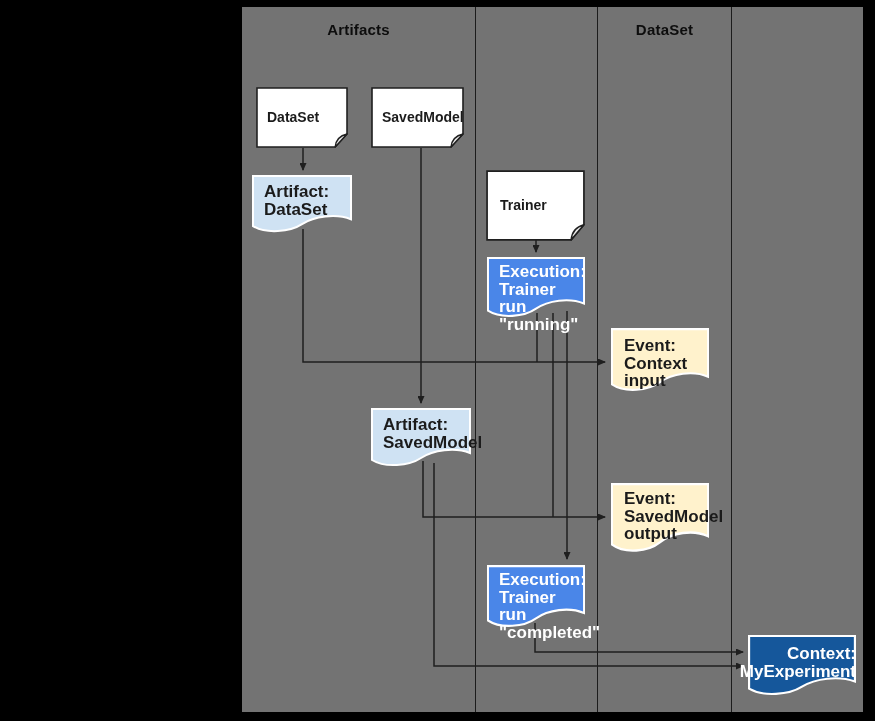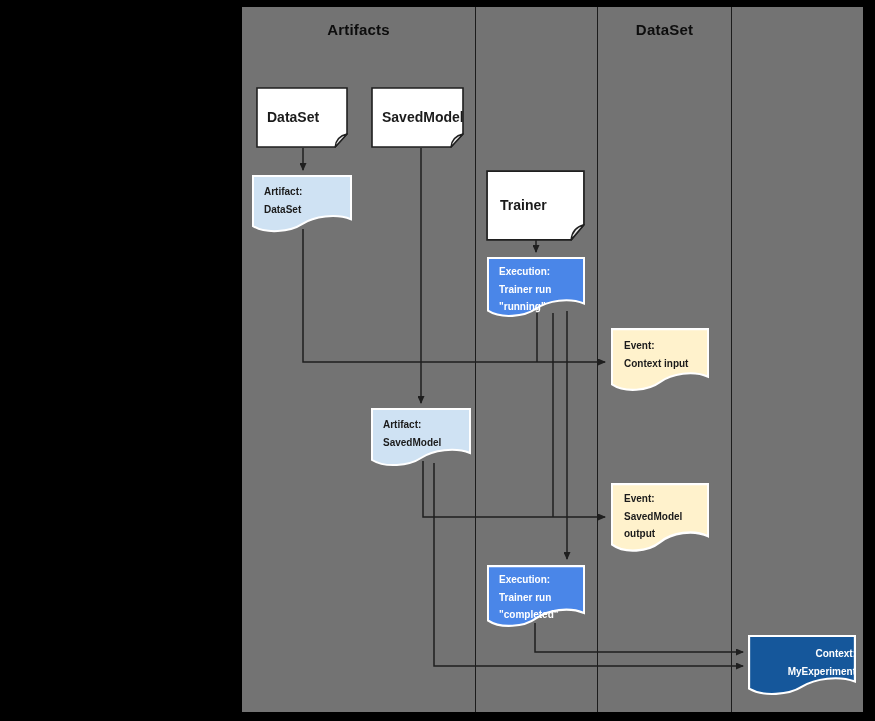--- a/index.html
+++ b/index.html
@@ -13,21 +13,21 @@
   }
   .divider{position:absolute;top:0;width:1.4px;height:705px;background:#1c1c1c;}
   .col-header{
     position:absolute;top:11px;height:22px;display:flex;align-items:center;justify-content:center;
     font-size:15px;font-weight:700;color:#0d0d0d;letter-spacing:.2px;
   }
   .node{position:absolute;font-weight:bold;}
   .node svg.shape{position:absolute;left:0;top:0;width:100%;height:100%;overflow:visible;}
   .node .txt{
     position:absolute;left:0;top:0;right:0;bottom:0;display:flex;flex-direction:column;
-    font-size:10px;line-height:17.5px;color:#1b1b1b;
+    font-size:17px;line-height:17.5px;color:#1b1b1b;
   }
   .node .txt.center{justify-content:center;}
   .doc .txt{padding-left:11px;font-size:14px;}
   .wave .txt{padding-left:12px;padding-top:8px;}
   .wave.event .txt{padding-left:13px;padding-top:9px;}
   .wave.exec .txt,.wave.ctx .txt{color:#ffffff;}
   .wave.ctx .txt{padding-top:10px;align-items:flex-end;}
   svg.connectors{position:absolute;left:0;top:0;width:621px;height:705px;pointer-events:none;}
 </style>
 </head>

